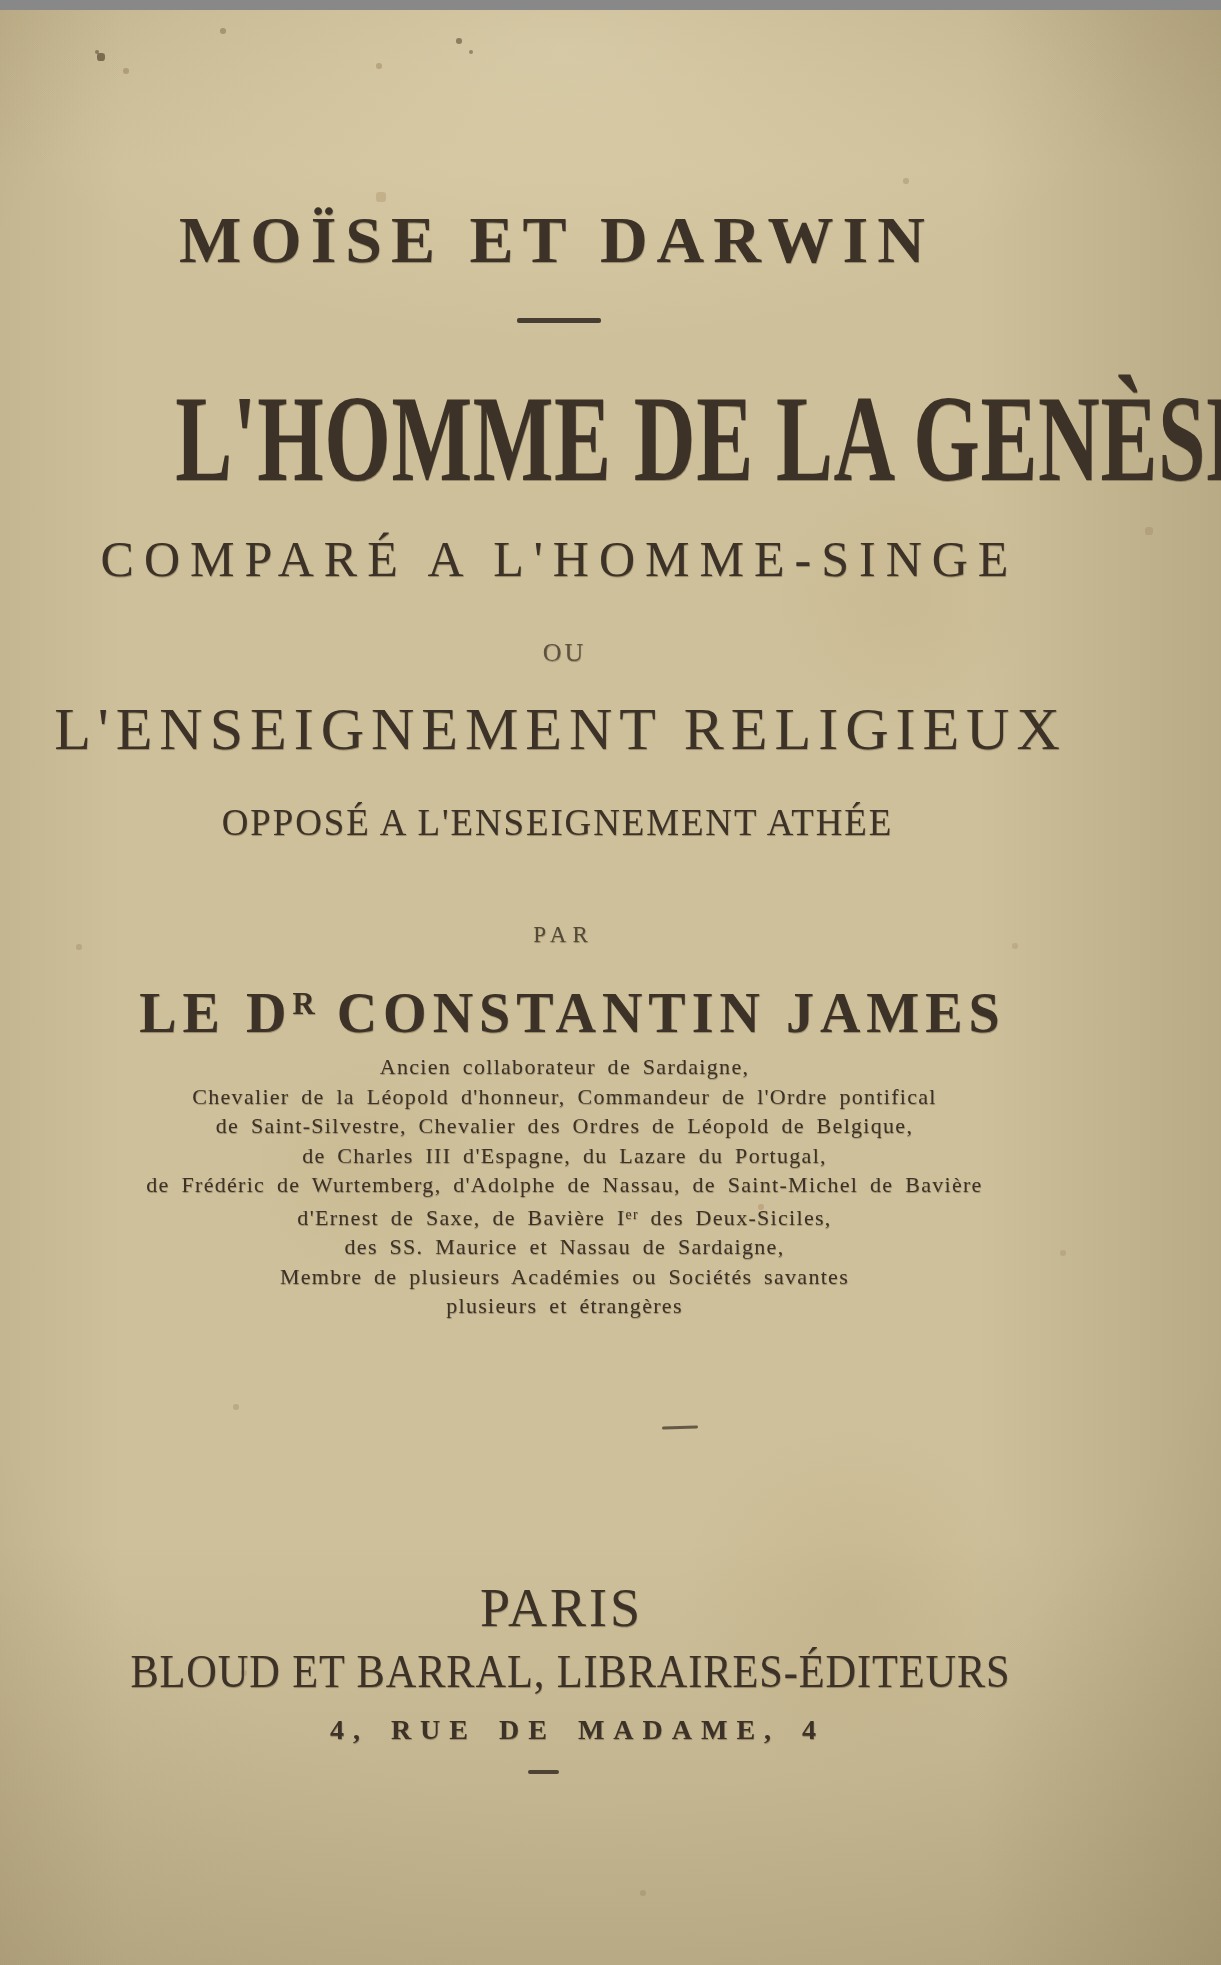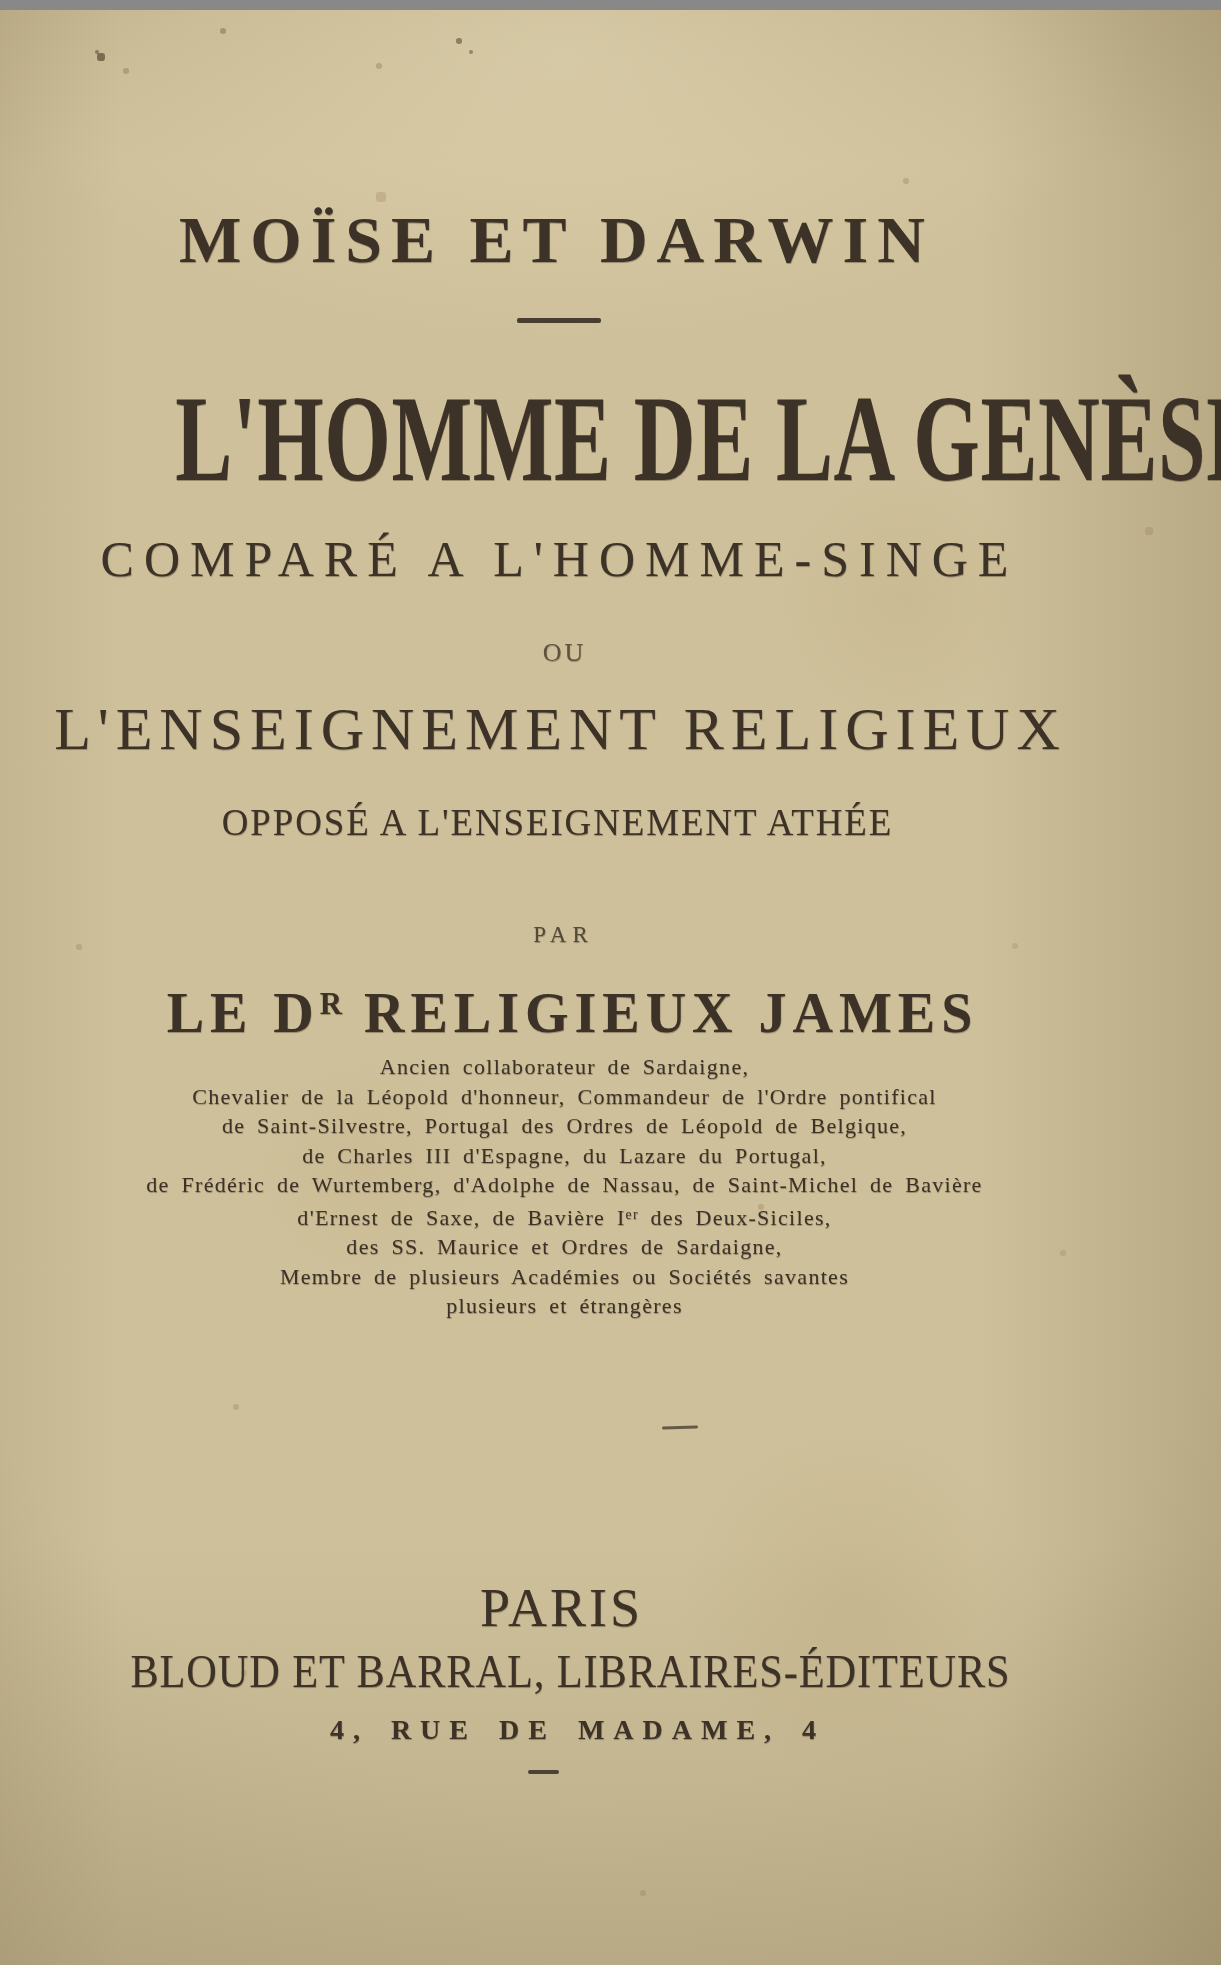--- a/index.html
+++ b/index.html
@@ -86,30 +86,30 @@
   <div class="tblock series-title">MOÏSE ET DARWIN</div>
   <div class="rule rule-1"></div>
 
   <div class="tblock main-title">L'HOMME DE LA GENÈSE</div>
   <div class="tblock subtitle-compare">COMPARÉ A L'HOMME-SINGE</div>
   <div class="tblock connector-ou">OU</div>
   <div class="tblock subtitle-religious">L'ENSEIGNEMENT RELIGIEUX</div>
   <div class="tblock subtitle-opposed">OPPOSÉ A L'ENSEIGNEMENT ATHÉE</div>
 
   <div class="tblock byline">PAR</div>
-  <div class="tblock author-line"><span>LE D</span><sup>R</sup><span> RELIGIEUX JAMES</span></div>
+  <div class="tblock author-line"><span>LE D</span><sup>R</sup><span> CONSTANTIN JAMES</span></div>
 
   <div class="tblock credentials">
       <div class="cred-line"><span>Ancien collaborateur de Sardaigne,</span></div>
       <div class="cred-line"><span>Chevalier de la Léopold d'honneur, Commandeur de l'Ordre pontifical</span></div>
-      <div class="cred-line"><span>de Saint-Silvestre, Portugal des Ordres de Léopold de Belgique,</span></div>
+      <div class="cred-line"><span>de Saint-Silvestre, Chevalier des Ordres de Léopold de Belgique,</span></div>
       <div class="cred-line"><span>de Charles III d'Espagne, du Lazare du Portugal,</span></div>
       <div class="cred-line"><span>de Frédéric de Wurtemberg, d'Adolphe de Nassau, de Saint-Michel de Bavière</span></div>
       <div class="cred-line"><span>d'Ernest de Saxe, de Bavière I</span><sup>er</sup><span> des Deux-Siciles,</span></div>
-      <div class="cred-line"><span>des SS. Maurice et Ordres de Sardaigne,</span></div>
+      <div class="cred-line"><span>des SS. Maurice et Nassau de Sardaigne,</span></div>
       <div class="cred-line"><span>Membre de plusieurs Académies ou Sociétés savantes</span></div>
       <div class="cred-line"><span>plusieurs et étrangères</span></div>
     </div>
 
   <div class="rule rule-2"></div>
 
   <div class="tblock imprint-city">PARIS</div>
   <div class="tblock imprint-publisher">BLOUD ET BARRAL, LIBRAIRES-ÉDITEURS</div>
   <div class="tblock imprint-address">4, RUE DE MADAME, 4</div>
   <div class="rule rule-3"></div>

